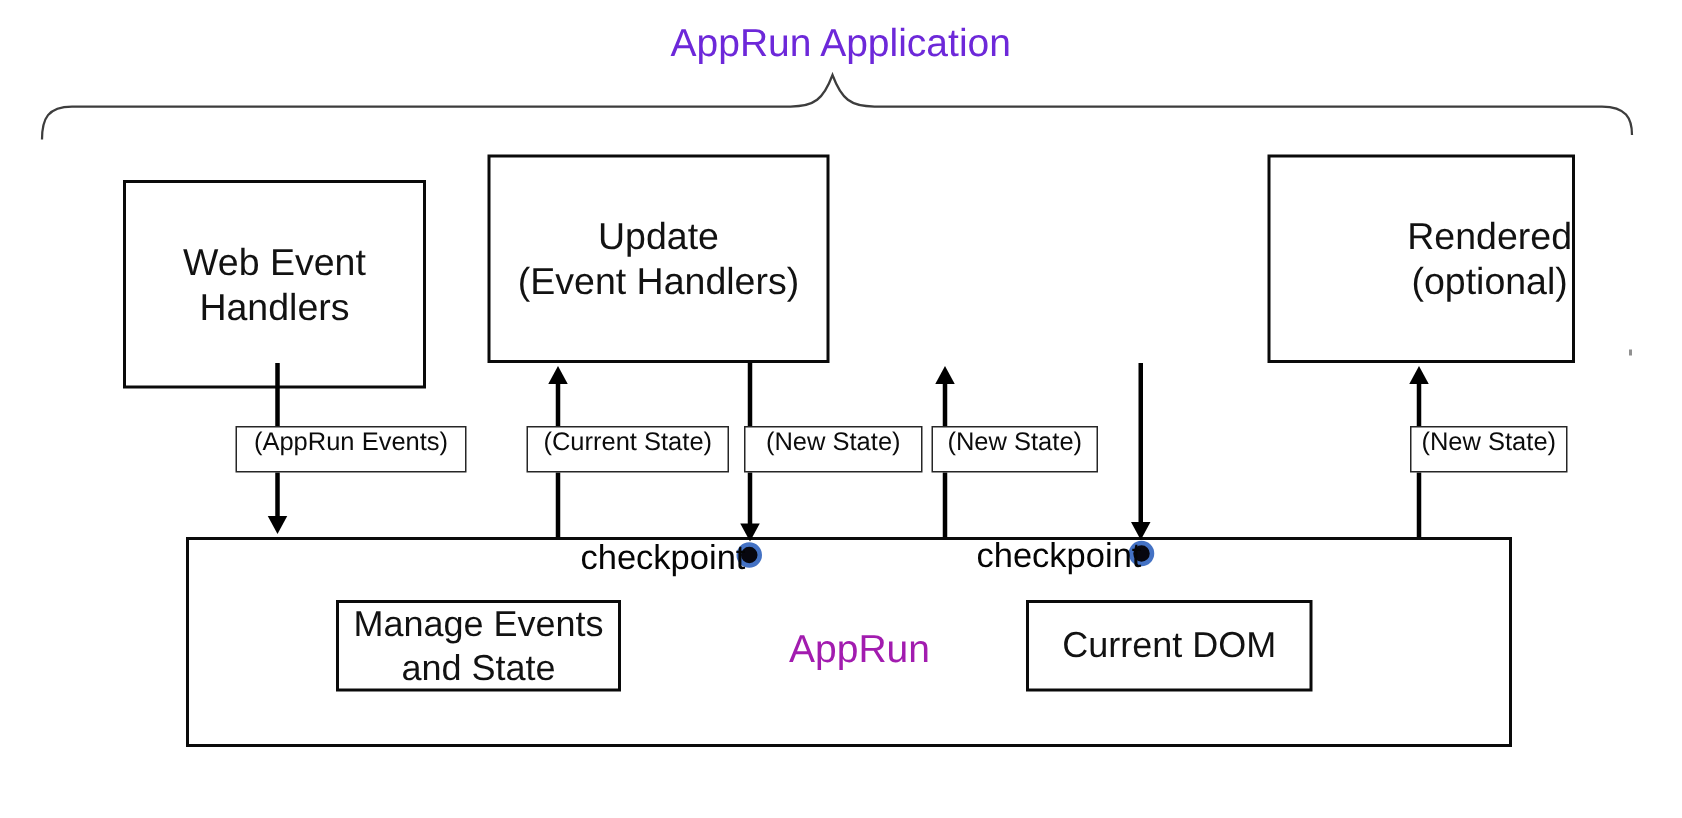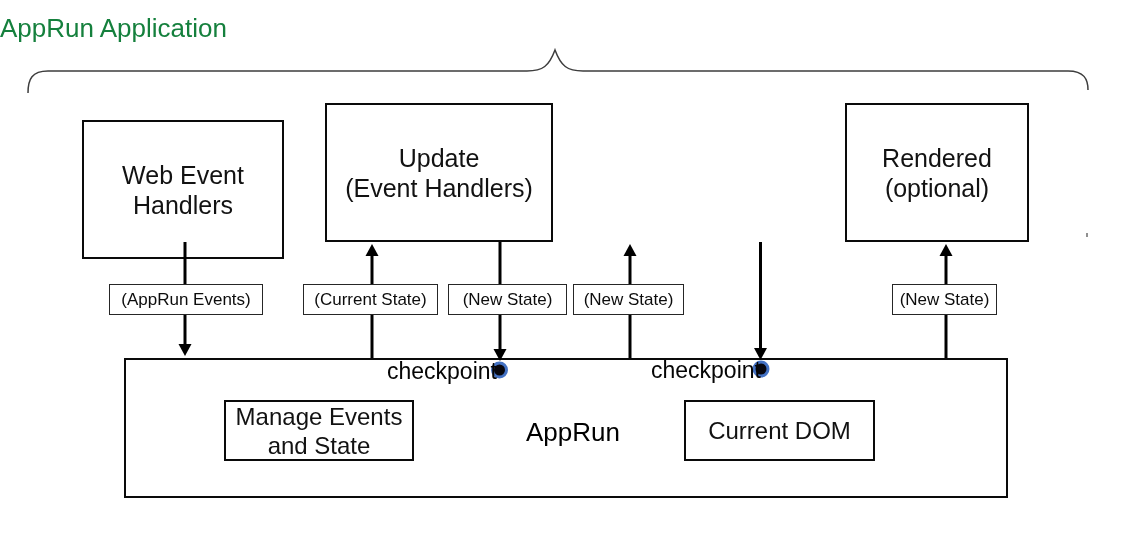--- a/index.html
+++ b/index.html
@@ -7,23 +7,24 @@
     position: relative;
     width: 1121px;
     height: 545px;
     background: #ffffff;
     font-family: "Liberation Sans", sans-serif;
     overflow: hidden;
   }
   .title {
     position: absolute;
     top: 13px; left: 0; right: 0;
+    text-align: center;
     font-size: 26px;
     line-height: 30px;
-    color: #15803d;
+    color: #6d28d9;
     z-index: 1;
   }
   .box {
     position: absolute;
     background: #ffffff;
     border: 2.5px solid #0a0a0a;
     box-sizing: border-box;
     display: flex;
     align-items: center;
     justify-content: center;
@@ -42,46 +43,47 @@
     line-height: 29px;
     white-space: pre-line;
     z-index: 1;
   }
   .apprun-label {
     position: absolute;
     left: 513px; top: 417px; width: 120px;
     text-align: center;
     font-size: 26px;
     line-height: 30px;
-    color: #000000;
+    color: #a21caf;
     z-index: 1;
   }
   .svg-overlay {
     position: absolute;
     left: 0; top: 0;
     z-index: 2;
     pointer-events: none;
   }
   .svg-overlay line { stroke: #000000; stroke-width: 3; }
   .svg-overlay polygon { fill: #000000; }
   .svg-overlay .brace { fill: none; stroke: #3d3d3d; stroke-width: 1.5; }
   .svg-overlay .cp-dot { fill: #07070f; stroke-width: 3; }
   .flow-label {
     position: absolute;
     top: 284px;
     height: 31px;
     background: #ffffff;
     border: 1.4px solid #262626;
     box-sizing: border-box;
     display: flex;
-    align-items: center;
+    align-items: flex-start;
     justify-content: center;
     font-size: 17px;
     color: #0c0c0c;
     z-index: 3;
+    margin-left: 48px;
   }
   .checkpoint-label {
     position: absolute;
     width: 100px;
     font-size: 23px;
     line-height: 20px;
     text-align: right;
     color: #050505;
     z-index: 3;
   }
@@ -94,21 +96,21 @@
   <div class="title">AppRun Application</div>
 
   <div class="box top-box" style="left:82px; top:120px; width:202px; height:139px;">
     <span>Web Event
 Handlers</span>
   </div>
   <div class="box top-box" style="left:325px; top:103px; width:228px; height:139px;">
     <span>Update
 (Event Handlers)</span>
   </div>
-  <div class="box top-box" style="left:845px; top:103px; width:184px; height:139px;">
+  <div class="box top-box" style="left:845px; top:103px; width:205px; height:139px;justify-content:flex-end;">
     <span>Rendered
 (optional)</span>
   </div>
 
   <div class="box" style="left:124px; top:358px; width:884px; height:140px;"></div>
 
   <div class="box inner-box" style="left:224px; top:400px; width:190px; height:61px;">
     <span>Manage Events
 and State</span>
   </div>

